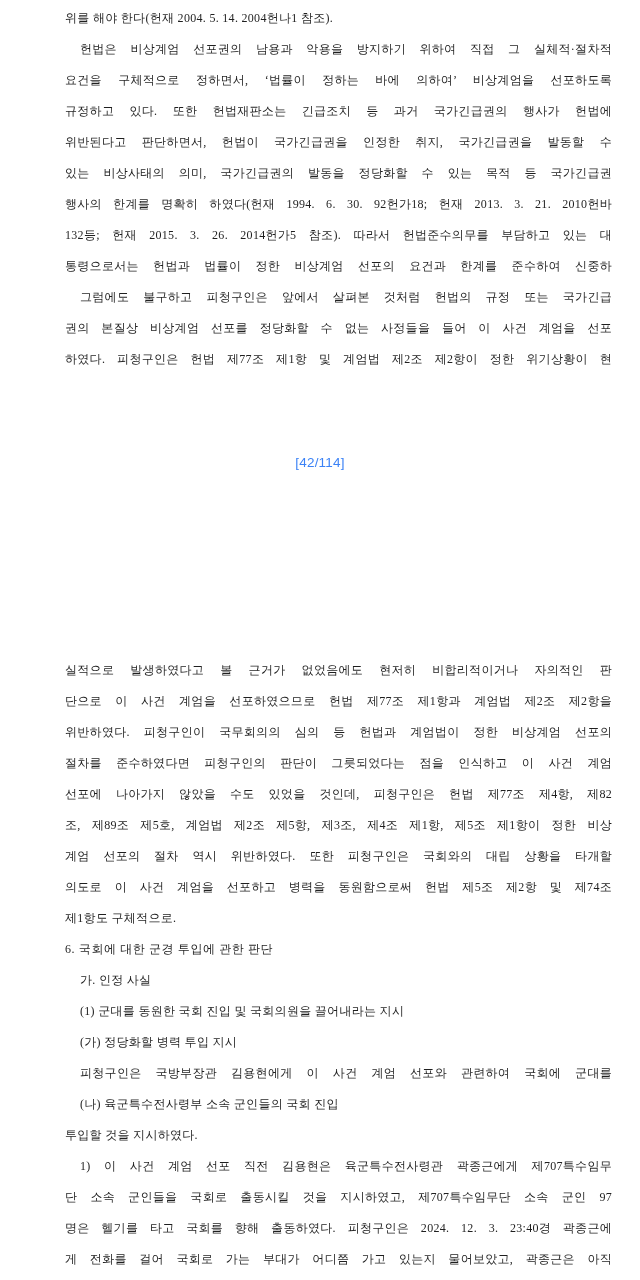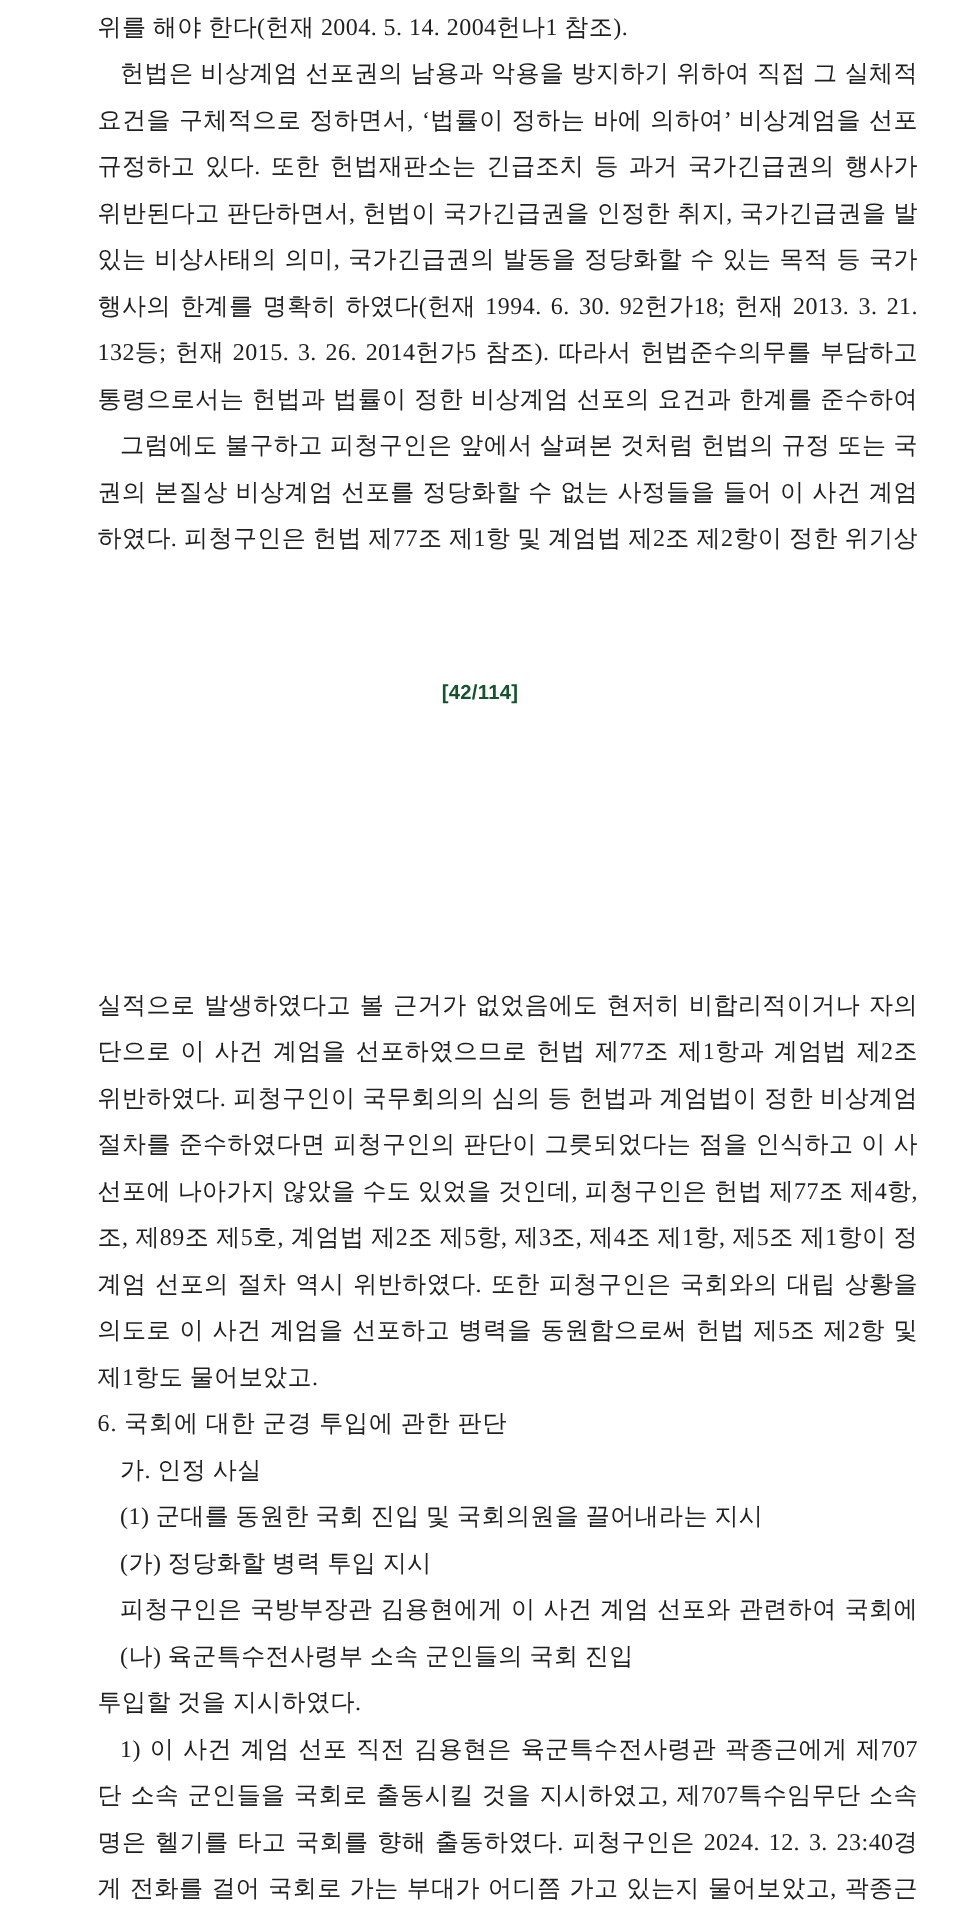--- a/index.html
+++ b/index.html
@@ -19,21 +19,21 @@
   .text-block {
     position: absolute;
     left: 65px;
     width: 547px;
   }
   #block1 { top: 3px; }
   #block2 { top: 655px; }
   .line {
     height: 31px;
     line-height: 31px;
-    font-size: 16px;
+    font-size: 12px;
     letter-spacing: 0.3px;
     text-align: justify;
     text-align-last: justify;
     text-justify: inter-character;
     overflow: hidden;
   }
   .line.left {
     text-align: left;
     text-align-last: left;
   }
@@ -43,23 +43,22 @@
     position: absolute;
     top: 453px;
     left: 0;
     width: 640px;
     text-align: center;
   }
   .pagenum {
     display: inline-block;
     font-family: "Liberation Sans", "DejaVu Sans", sans-serif;
     font-size: 13.5px;
-    color: #14532d;
+    color: #3b82f6;
     letter-spacing: 0.2px;
-    font-weight: bold;
   }
 </style>
 </head>
 <body>
 
 <div class="page">
   <div id="block1" class="text-block">
       <div class="line left">위를 해야 한다(헌재 2004. 5. 14. 2004헌나1 참조).</div>
       <div class="line indent">헌법은 비상계엄 선포권의 남용과 악용을 방지하기 위하여 직접 그 실체적·절차적</div>
       <div class="line">요건을 구체적으로 정하면서, ‘법률이 정하는 바에 의하여’ 비상계엄을 선포하도록</div>
@@ -78,21 +77,21 @@
   </div>
   <div id="block2" class="text-block">
       <div class="line">실적으로 발생하였다고 볼 근거가 없었음에도 현저히 비합리적이거나 자의적인 판</div>
       <div class="line">단으로 이 사건 계엄을 선포하였으므로 헌법 제77조 제1항과 계엄법 제2조 제2항을</div>
       <div class="line">위반하였다. 피청구인이 국무회의의 심의 등 헌법과 계엄법이 정한 비상계엄 선포의</div>
       <div class="line">절차를 준수하였다면 피청구인의 판단이 그릇되었다는 점을 인식하고 이 사건 계엄</div>
       <div class="line">선포에 나아가지 않았을 수도 있었을 것인데, 피청구인은 헌법 제77조 제4항, 제82</div>
       <div class="line">조, 제89조 제5호, 계엄법 제2조 제5항, 제3조, 제4조 제1항, 제5조 제1항이 정한 비상</div>
       <div class="line">계엄 선포의 절차 역시 위반하였다. 또한 피청구인은 국회와의 대립 상황을 타개할</div>
       <div class="line">의도로 이 사건 계엄을 선포하고 병력을 동원함으로써 헌법 제5조 제2항 및 제74조</div>
-      <div class="line left">제1항도 물어보았고.</div>
+      <div class="line left">제1항도 구체적으로.</div>
       <div class="line left bold">6. 국회에 대한 군경 투입에 관한 판단</div>
       <div class="line left indent">가. 인정 사실</div>
       <div class="line left indent">(1) 군대를 동원한 국회 진입 및 국회의원을 끌어내라는 지시</div>
       <div class="line left indent">(가) 정당화할 병력 투입 지시</div>
       <div class="line indent">피청구인은 국방부장관 김용현에게 이 사건 계엄 선포와 관련하여 국회에 군대를</div>
       <div class="line left indent">(나) 육군특수전사령부 소속 군인들의 국회 진입</div>
       <div class="line left">투입할 것을 지시하였다.</div>
       <div class="line indent">1) 이 사건 계엄 선포 직전 김용현은 육군특수전사령관 곽종근에게 제707특수임무</div>
       <div class="line">단 소속 군인들을 국회로 출동시킬 것을 지시하였고, 제707특수임무단 소속 군인 97</div>
       <div class="line">명은 헬기를 타고 국회를 향해 출동하였다. 피청구인은 2024. 12. 3. 23:40경 곽종근에</div>

